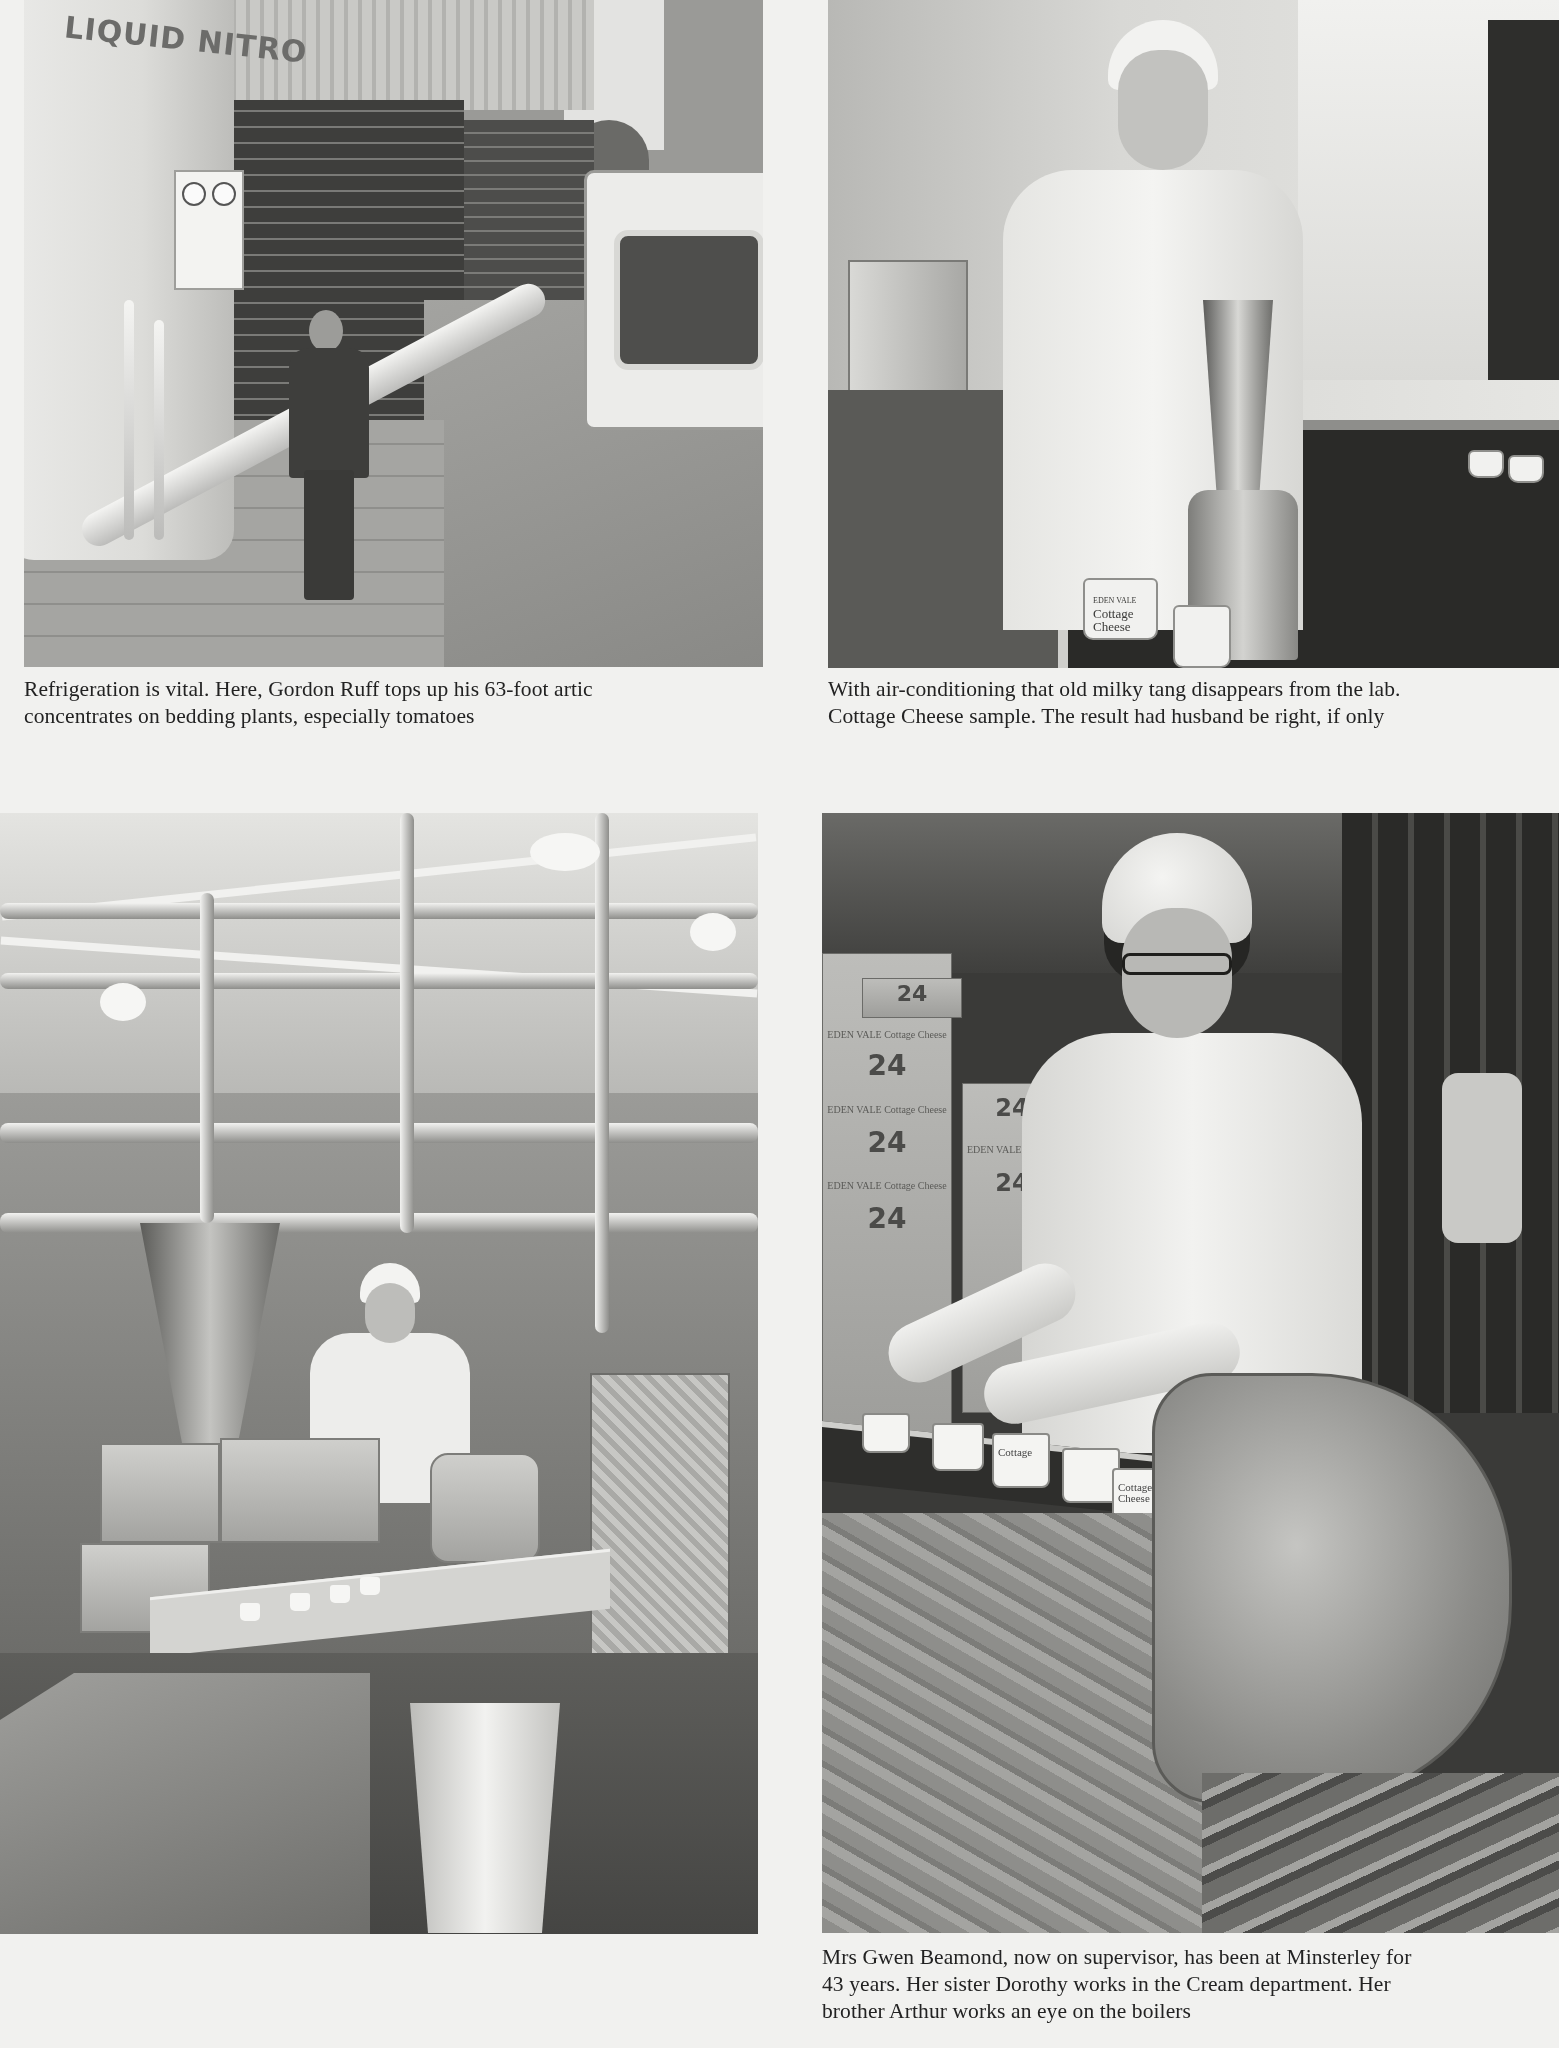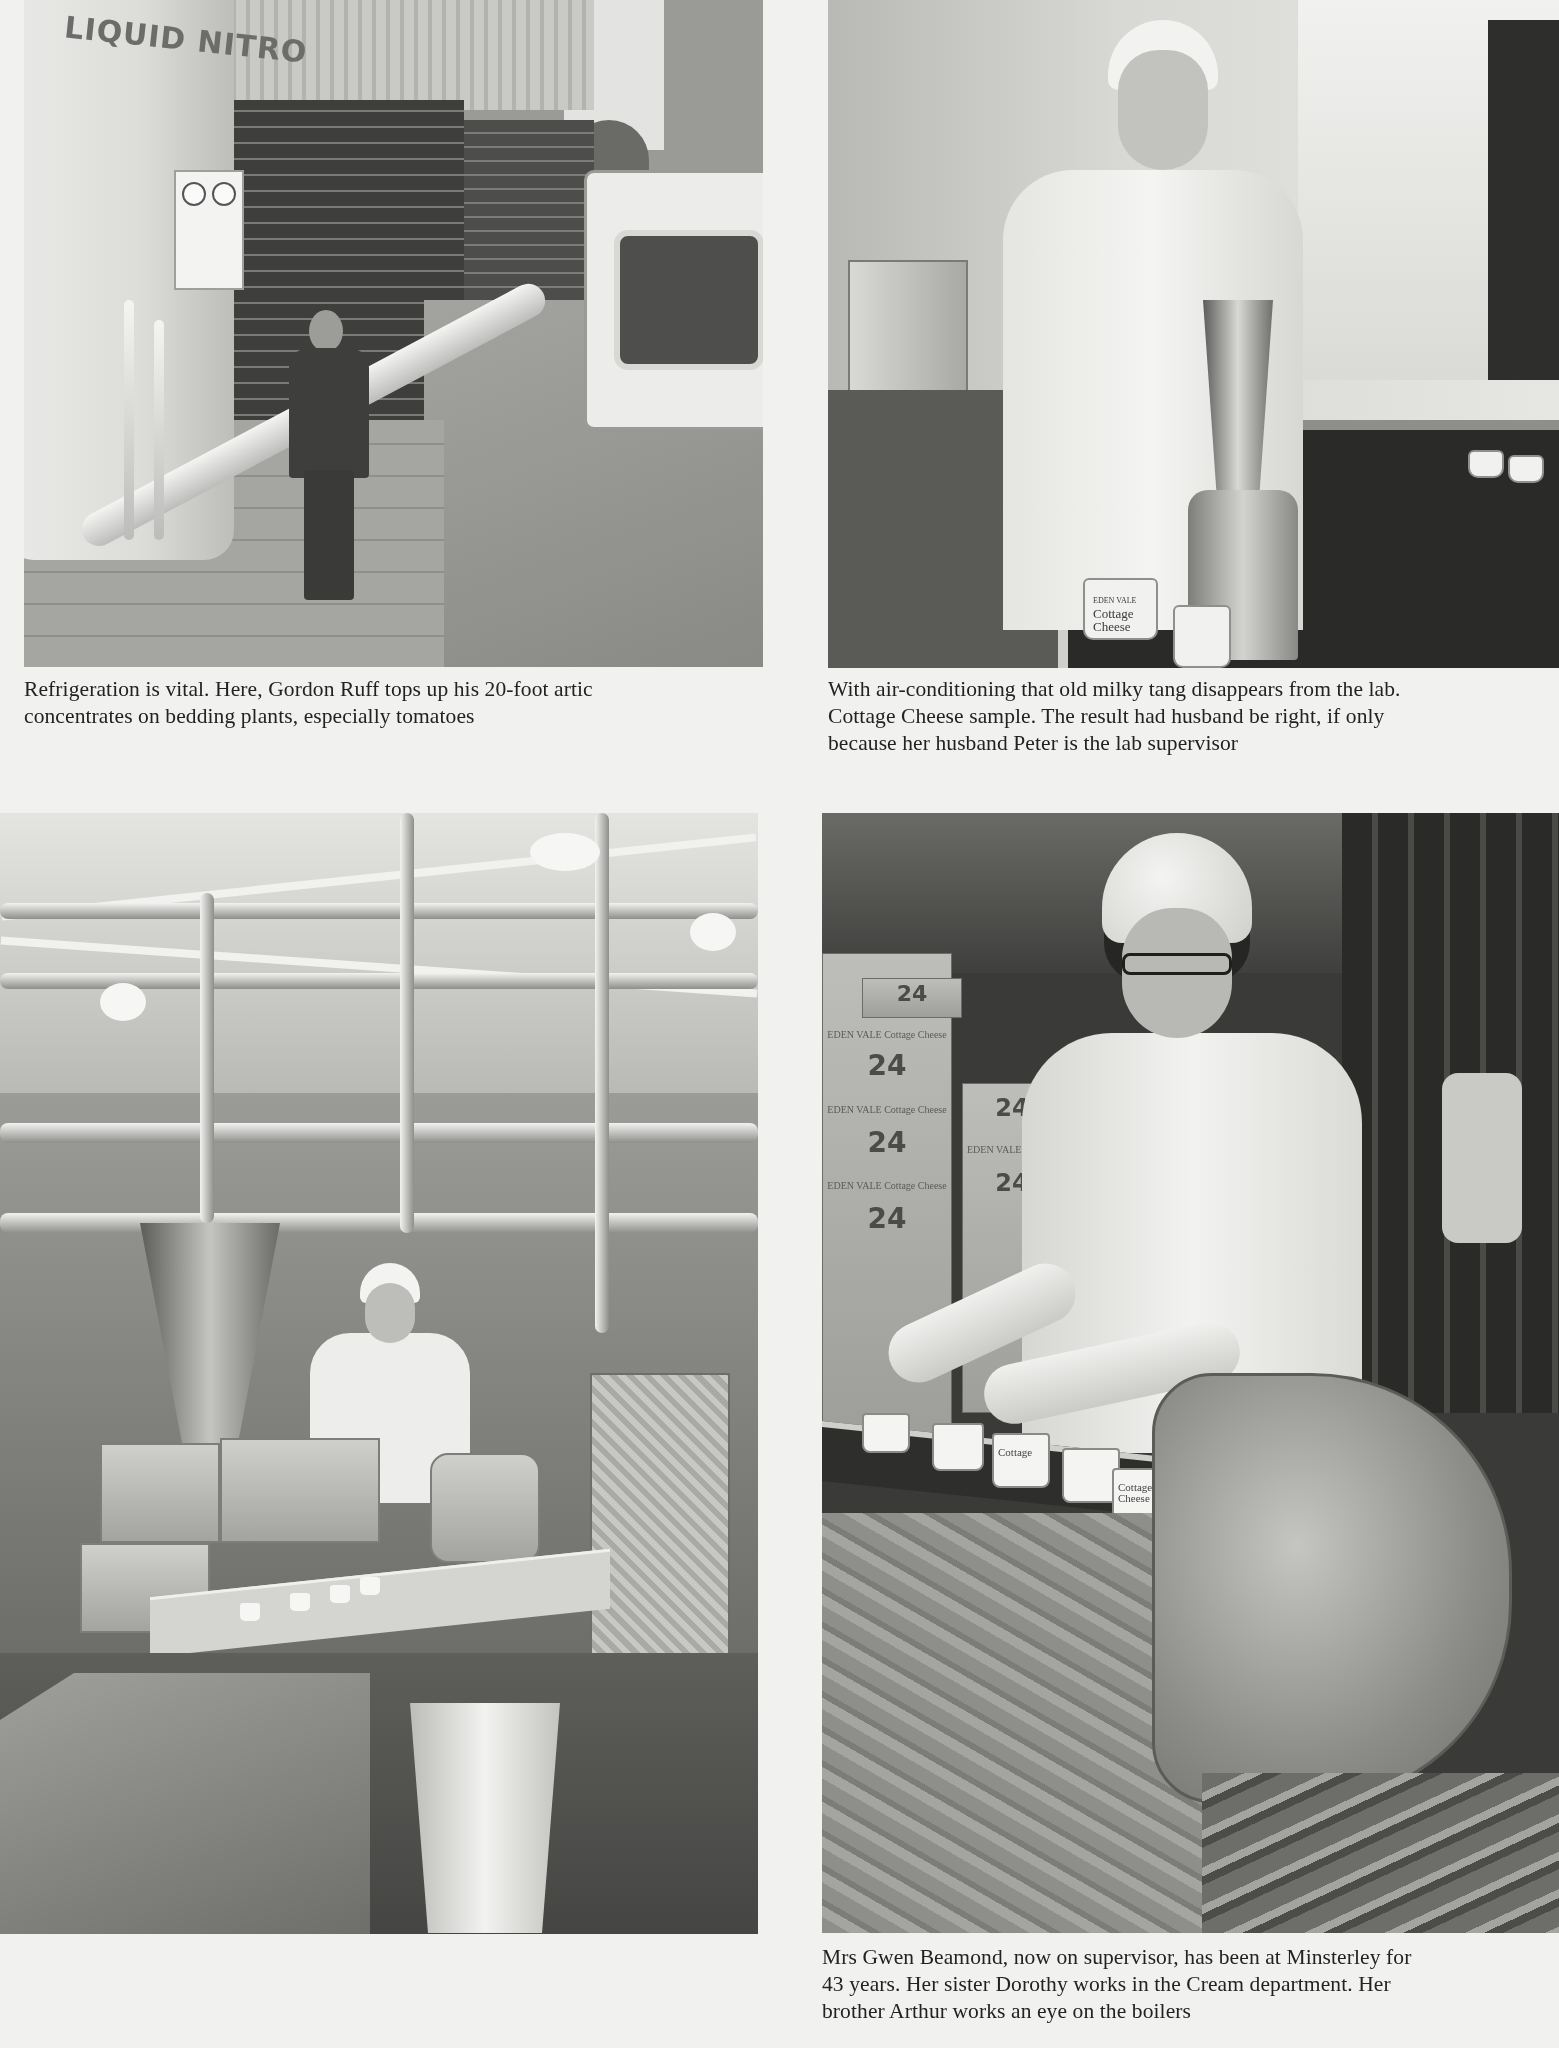--- a/index.html
+++ b/index.html
@@ -116,21 +116,21 @@
   <div class="pipe" style="left:130px;top:320px;width:10px;height:220px;"></div>
   <div class="truck"></div>
   <div class="truckwin"></div>
   <div class="man">
     <div class="head"></div>
     <div class="body"></div>
     <div class="legs"></div>
   </div>
 </div>
 <div class="caption" style="left:24px;top:676px;width:740px;">
-  <div>Refrigeration is vital. Here, Gordon Ruff tops up his 20-foot artic</div>
+  <div>Refrigeration is vital. Here, Gordon Ruff tops up his 63-foot artic</div>
   <div>concentrates on bedding plants, especially tomatoes</div>
 </div>
 
 <div id="p2" class="photo">
   <div class="wall"></div>
   <div class="window"></div>
   <div class="darkpanel"></div>
   <div class="machine"></div>
   <div class="cabinet"></div>
   <div class="benchtop"></div>
@@ -149,21 +149,20 @@
       <div>Cheese</div>
     </span>
   </div>
   <div class="tub" style="left:345px;top:605px;width:58px;height:63px;"></div>
   <div class="tub" style="left:640px;top:450px;width:36px;height:28px;"></div>
   <div class="tub" style="left:680px;top:455px;width:36px;height:28px;"></div>
 </div>
 <div class="caption" style="left:828px;top:676px;width:731px;font-family:Liberation Serif, serif;">
   <div>With air-conditioning that old milky tang disappears from the lab.</div>
   <div>Cottage Cheese sample. The result had husband be right, if only</div>
-  <div>because her husband Peter is the lab supervisor</div>
 </div>
 
 <div id="p3" class="photo">
   <div class="ceiling"></div>
   <div class="beam" style="left:0;top:60px;width:758px;height:8px;transform:rotate(-6deg);"></div>
   <div class="beam" style="left:0;top:150px;width:758px;height:8px;transform:rotate(4deg);"></div>
   <div class="wall"></div>
   <div class="pipe" style="left:0;top:90px;width:758px;"></div>
   <div class="pipe" style="left:0;top:160px;width:758px;"></div>
   <div class="pipe" style="left:0;top:310px;width:758px;height:20px;"></div>

